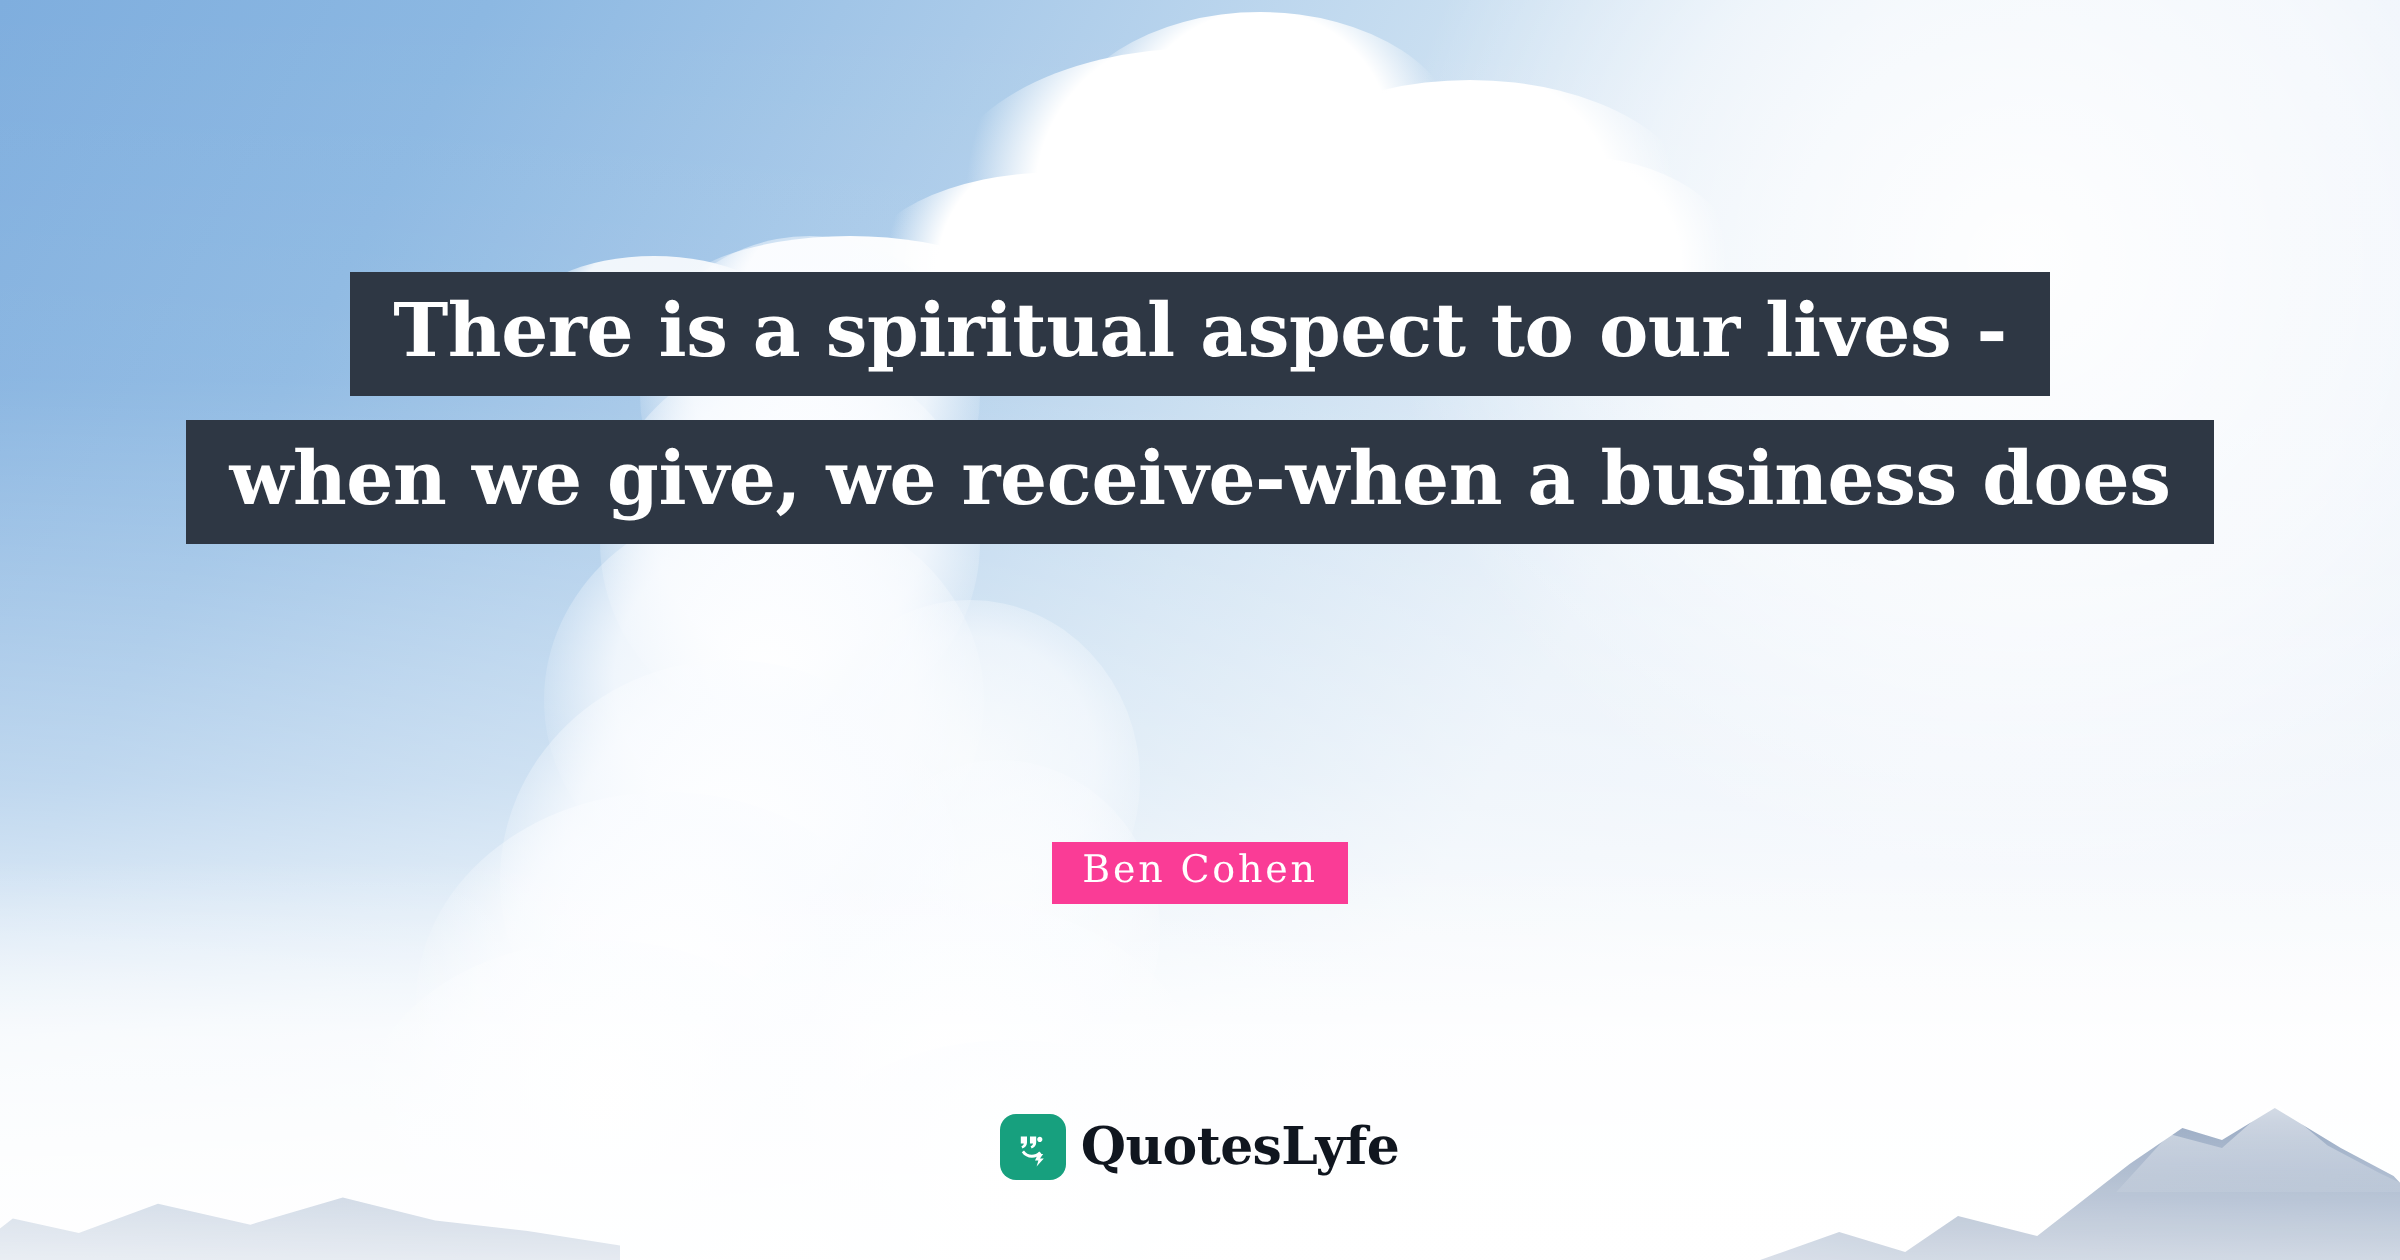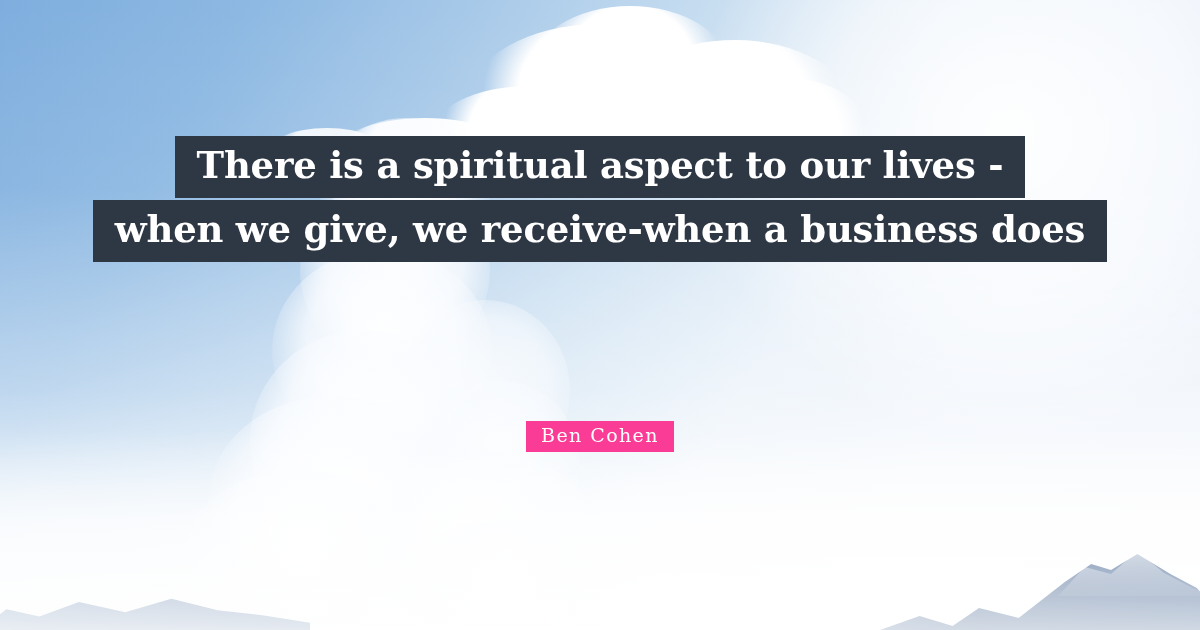--- a/index.html
+++ b/index.html
@@ -123,21 +123,21 @@
     color:#ffffff;
     font-family:"DejaVu Serif", serif;
     font-weight:bold;
     font-size:37px;
     line-height:1.0;
     letter-spacing:-0.2px;
     padding:11px 22px 14px 22px;
     white-space:nowrap;
   }
   .qrow { display:block; }
-  .qrow + .qrow { margin-top:2px; }
+  .qrow + .qrow { margin-top:12px; }
 
   
   .author-wrap {
     position:absolute; left:0; right:0; top:421px; text-align:center;
   }
   .author-badge {
     display:inline-block;
     background:#fa3c96;
     color:#ffffff;
     font-family:"DejaVu Serif", serif;
@@ -203,14 +203,26 @@
 
   <div class="quote-block">
     <span class="qrow"><span class="qline">There is a spiritual aspect to our lives -</span></span>
     <span class="qrow"><span class="qline">when we give, we receive-when a business does</span></span>
   </div>
 
   <div class="author-wrap">
     <span class="author-badge">Ben Cohen</span>
   </div>
 
+  <div class="brand">
+    <span class="brand-mark">
+      <svg width="22" height="22" viewBox="0 0 22 22" aria-hidden="true">
+        <path d="M4.4 5.2h3.1v3.1c0 1.5-.9 2.5-2.3 2.9l-.5-1.1c.8-.3 1.2-.8 1.2-1.4H4.4V5.2z" fill="#ffffff"></path>
+        <path d="M9.0 5.2h3.1v3.1c0 1.5-.9 2.5-2.3 2.9l-.5-1.1c.8-.3 1.2-.8 1.2-1.4H9.0V5.2z" fill="#ffffff"></path>
+        <path d="M13.9 5.4c.7 0 1.3.6 1.3 1.3s-.6 1.3-1.3 1.3-1.3-.6-1.3-1.3.6-1.3 1.3-1.3z" fill="#ffffff"></path>
+        <path d="M6.0 12.3c1.6 2.6 5.5 2.8 7.6.5l1.1.9c-2.7 3.1-7.7 2.8-9.8-.6l1.1-.8z" fill="#ffffff"></path>
+        <path d="M13.0 14.0h2.6l-1.6 2.2h1.9l-3.6 4 .9-2.9h-1.7l1.5-3.3z" fill="#ffffff"></path>
+      </svg>
+    </span>
+    <span class="brand-name">QuotesLyfe</span>
+  </div>
 
 </div>
 
 </body></html>

